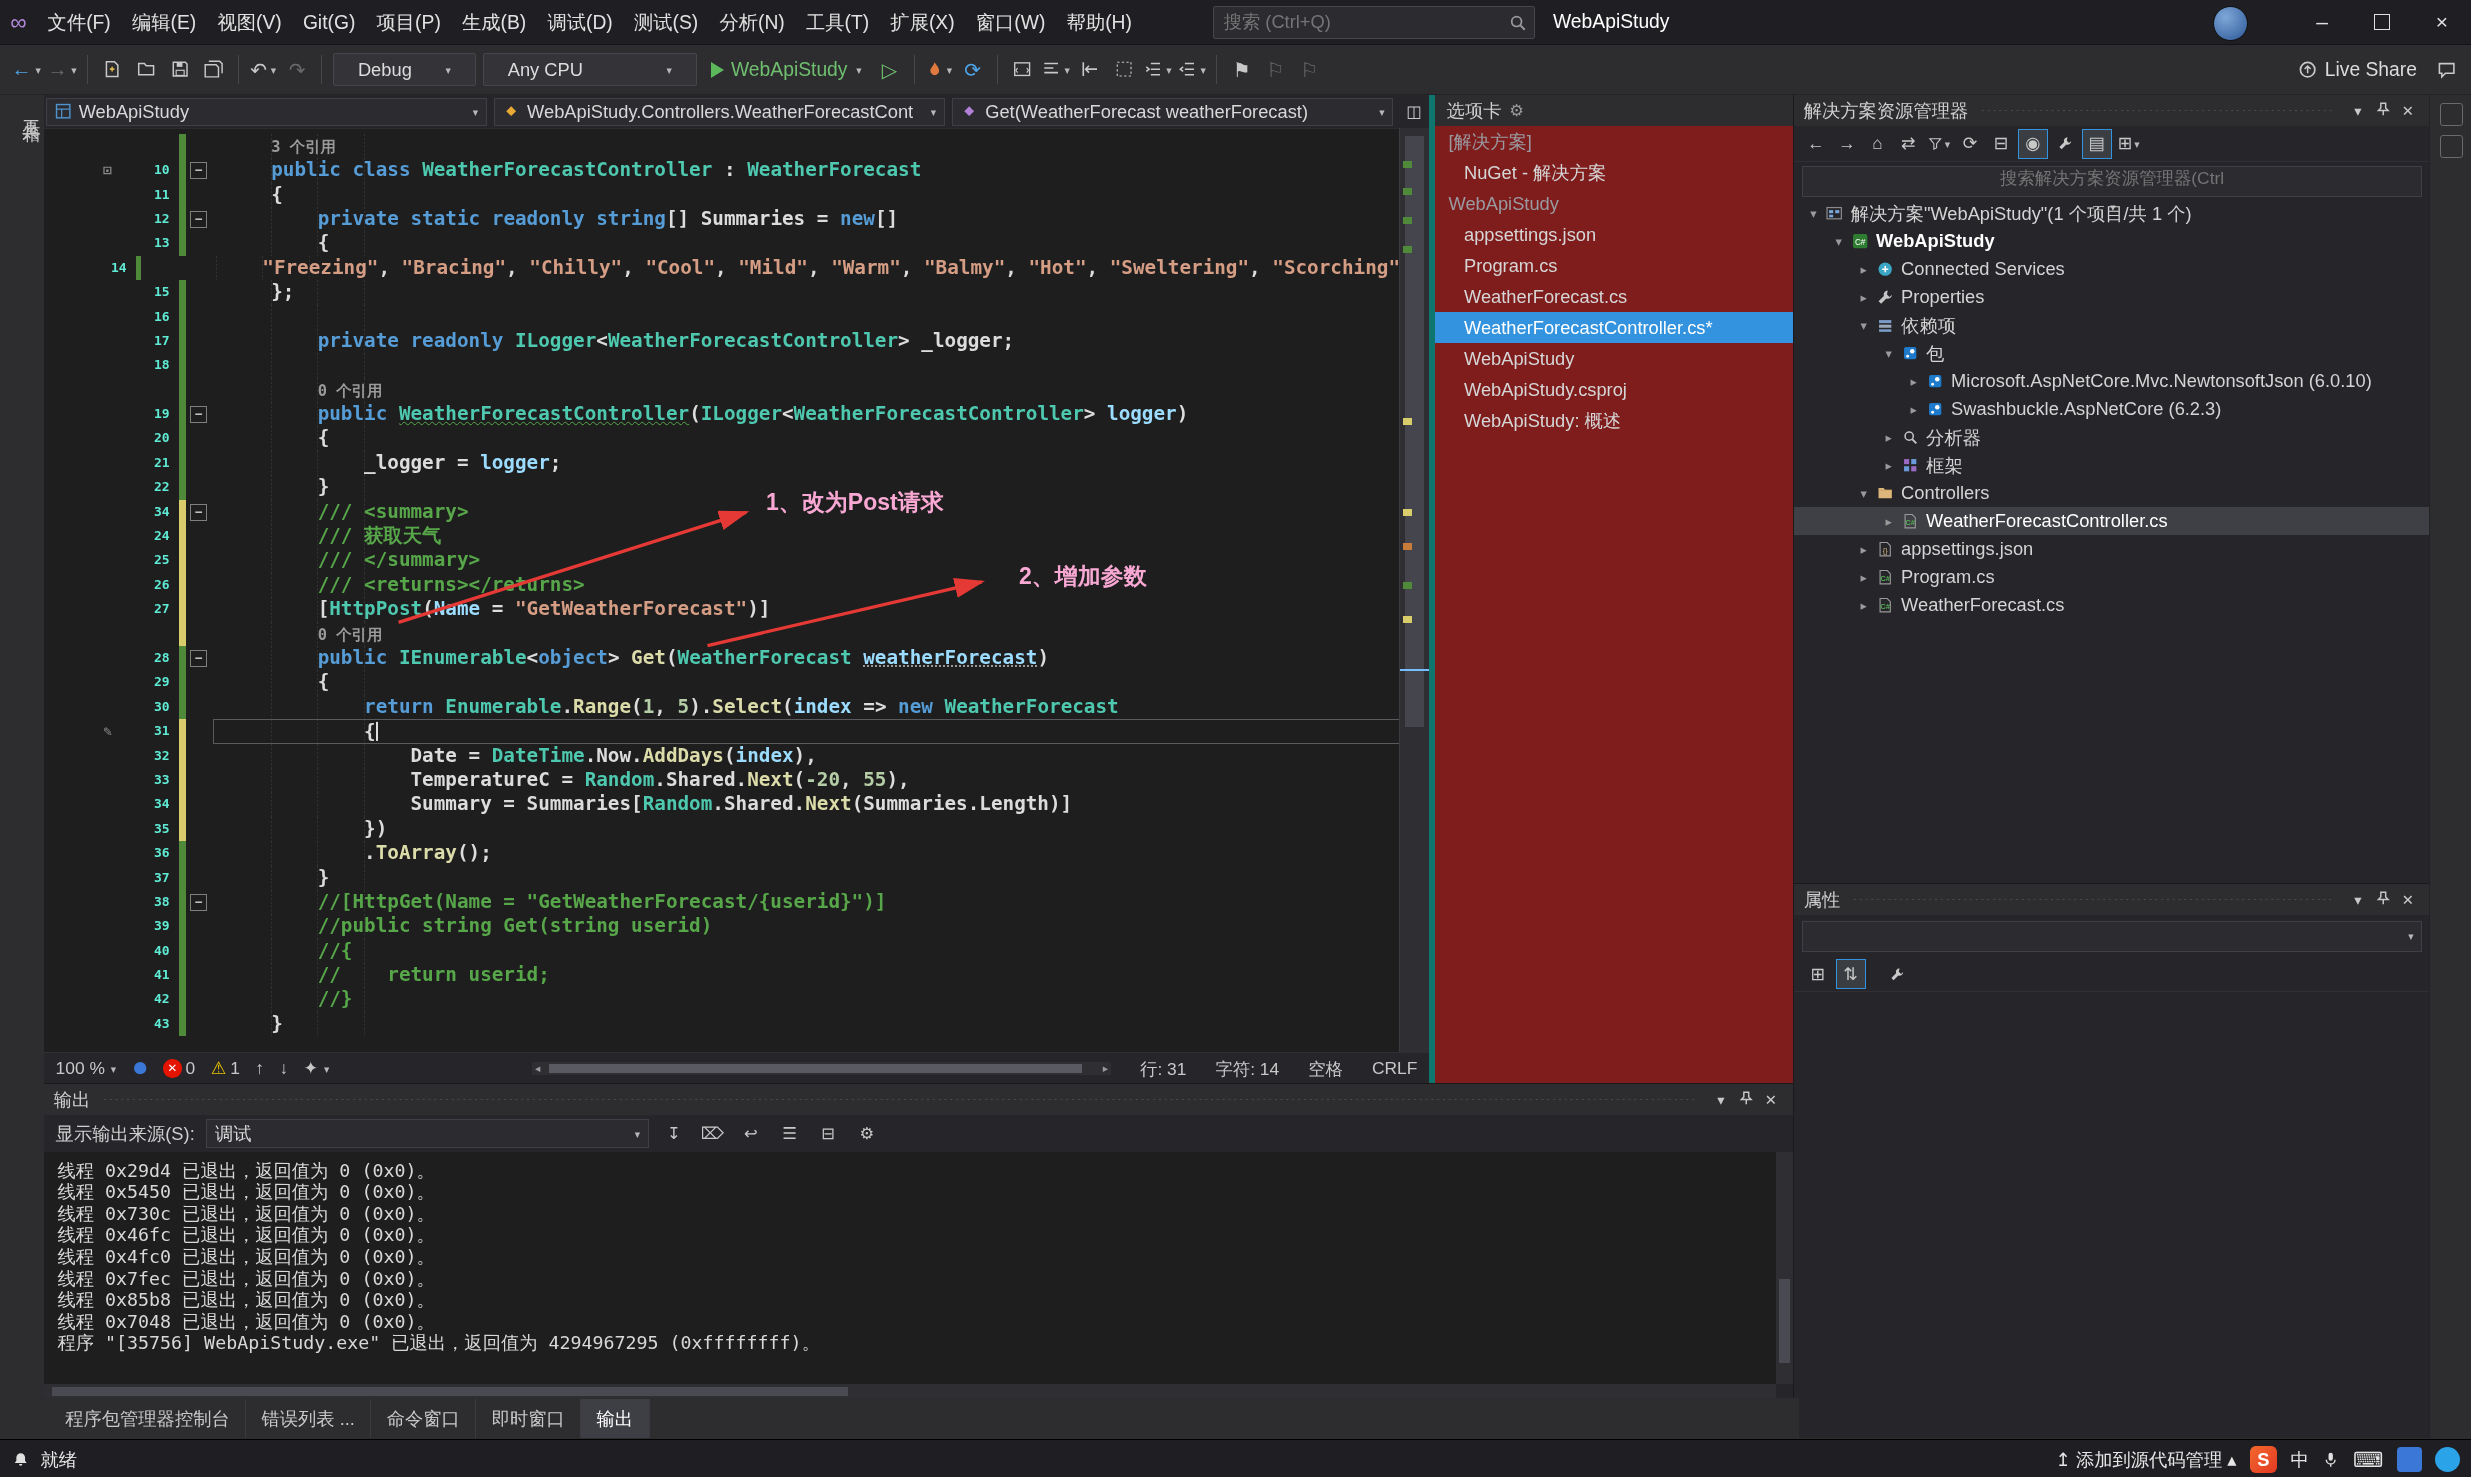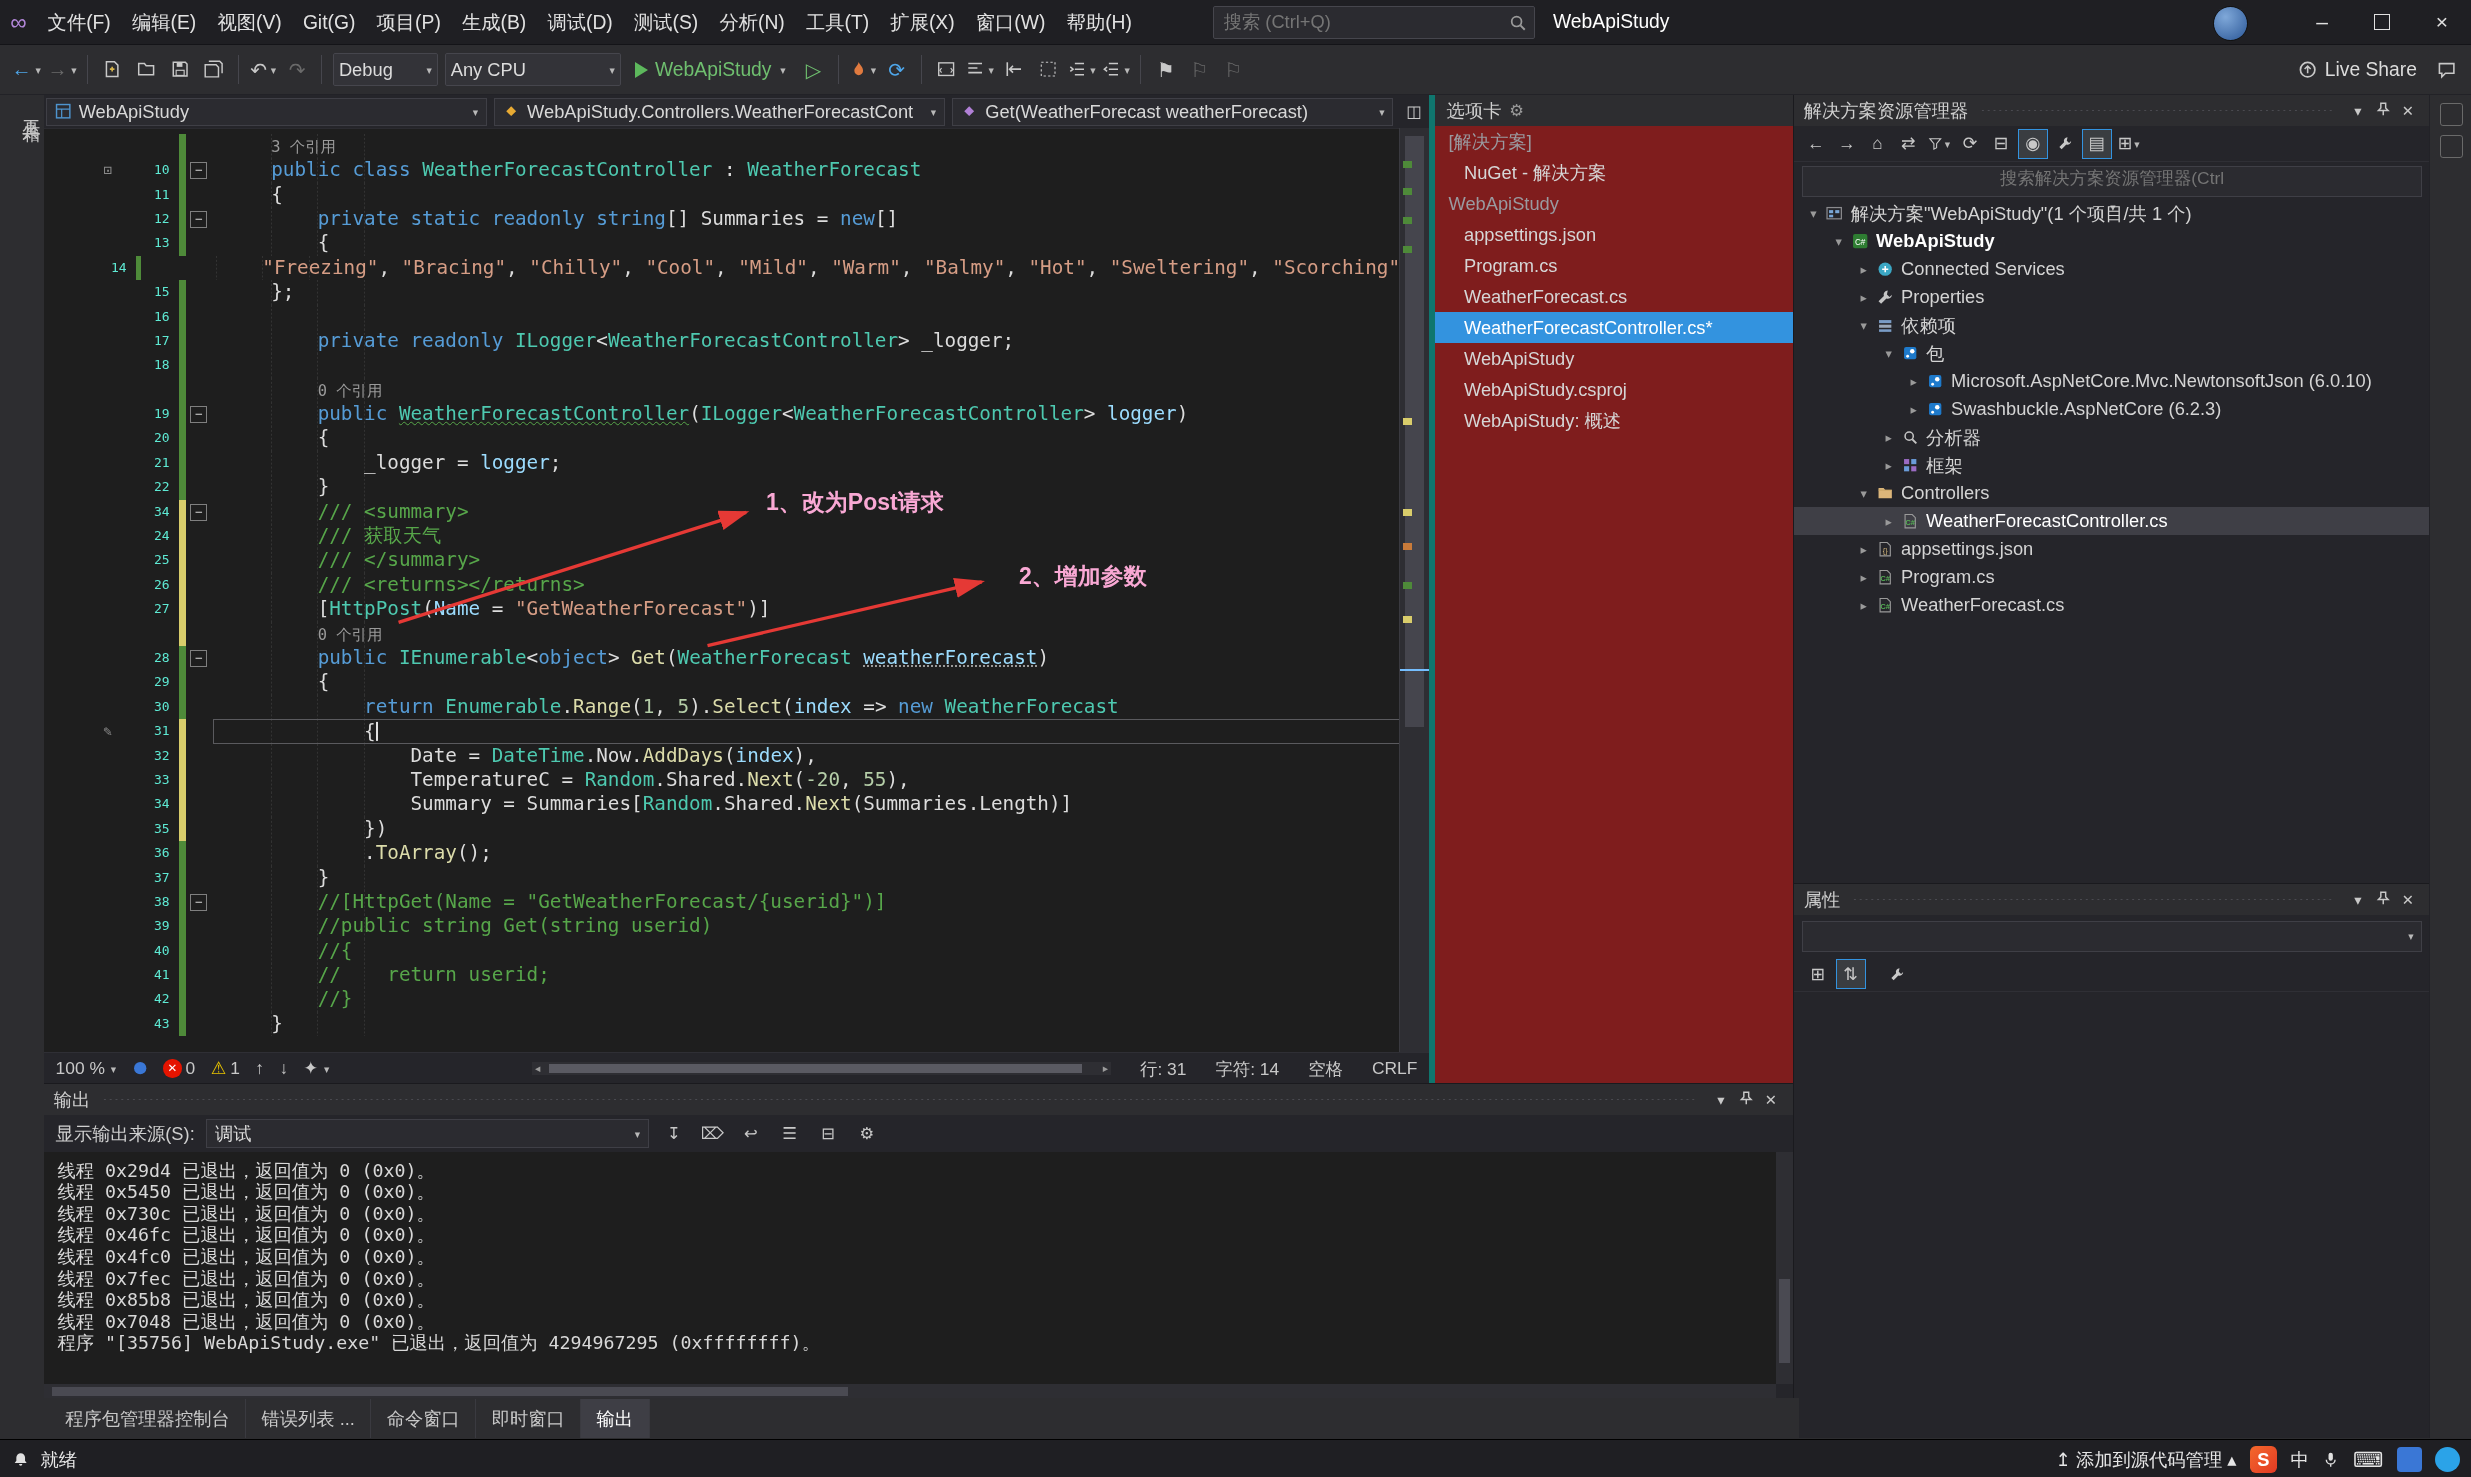--- a/index.html
+++ b/index.html
@@ -19,41 +19,41 @@
   .winbtn{width:60px;height:44px;display:flex;align-items:center;justify-content:center;font-size:21px;color:#e0e0e0;}
   .maxbox{width:14.5px;height:14.5px;border:1.4px solid #e0e0e0;display:inline-block;}
 
   
   .toolbar{position:absolute;left:0;top:45px;right:0;height:49px;background:#2d2d30;border-bottom:1px solid #222227;display:flex;align-items:center;padding:0 11.6px;gap:6.8px;}
   .tbi{min-width:27px;height:33px;display:flex;align-items:center;justify-content:center;font-size:20px;color:#c8c8c8;gap:1.9px;}
   .tbi.teal{color:#4ea6ea;}
   .tbi.dim{color:#6a6a6a;}
   .dd{font-size:10.6px;color:#b9b9b9;margin-left:1.9px;}
   .sep{width:1px;height:29px;background:#46464d;margin:0 3.9px;}
-  .combo{height:31px;background:#333338;border:1px solid #46464d;border-radius:1.9px;display:flex;align-items:center;padding:0 5px;font-size:18.3px;color:#dcdcdc;}
+  .combo{height:31px;background:#333338;border:1px solid #46464d;border-radius:1.9px;display:flex;align-items:center;padding:0 24px;font-size:18.3px;color:#dcdcdc;}
   .combo .dd{margin-left:auto;padding-left:13.5px;}
   .runbtn{display:flex;align-items:center;gap:6.8px;padding:0 7.7px;height:33px;}
   .runarrow{width:0;height:0;border-left:13.5px solid #5db85c;border-top:8.7px solid transparent;border-bottom:8.7px solid transparent;}
   .runlabel{color:#6fbf6f;font-size:19.3px;}
   .spacer{flex:1;}
   .lsh{display:flex;align-items:center;gap:7.7px;font-size:19.3px;color:#dcdcdc;padding-right:9.7px;}
 
   
   .leftstrip{position:absolute;left:0;top:95px;width:44px;bottom:39px;background:#2d2d30;border-right:1px solid #222227;}
   .vtab{writing-mode:vertical-rl;font-size:18.3px;color:#c8c8c8;margin:9.7px auto;text-align:center;width:100%;letter-spacing:2.9px;}
 
   
   .editor{position:absolute;left:44px;top:95px;width:1385px;height:989px;background:#1e1e1e;}
   .navbar{position:absolute;left:0;top:0;right:0;height:33px;background:#25252a;border-bottom:1px solid #2b2b30;display:flex;align-items:center;gap:7.7px;padding:0 1.9px;}
   .navdd{height:26px;background:#2b2b30;border:1px solid #3f3f46;display:flex;align-items:center;gap:7.7px;padding:0 7.7px;font-size:18.3px;color:#d8d8d8;overflow:hidden;white-space:nowrap;}
   .navdd .dd{margin-left:auto;}
   .navsplit{width:27px;text-align:center;color:#c8c8c8;font-size:16.4px;}
 
   .codewrap{position:absolute;left:0;top:33px;right:0;bottom:31px;overflow:hidden;}
-  .code{position:absolute;left:0;top:0;right:29px;bottom:0;padding-top:5.8px;font-family:"DejaVu Sans Mono","Liberation Mono",monospace;font-size:19.3px;}
+  .code{position:absolute;left:0;top:0;right:29px;bottom:0;padding-top:5.8px;font-family:"DejaVu Sans Mono","Liberation Mono",monospace;font-size:19.3px;font-weight:bold;}
   .crow{display:flex;height:24.4px;line-height:24.4px;}
   .gm{width:68px;text-align:right;color:#8a8a8a;font-size:14.5px;padding-right:7.7px;}
   .ln{width:50px;text-align:right;color:#5eead4;padding-right:9.7px;font-size:13px;}
   .bar{width:6.8px;}
   .bar.g{background:#4e8a39;}
   .bar.y{background:#d9cd6b;}
   .fold{width:27px;position:relative;}
   .foldbox{position:absolute;left:3.9px;top:3.9px;width:15.4px;height:15.4px;border:1px solid #7f7f7f;color:#c8c8c8;font-size:12.6px;line-height:13.5px;text-align:center;font-style:normal;background:#1e1e1e;}
   .ct{flex:1;padding-left:11.6px;white-space:pre;
       background-image:linear-gradient(#333 50%,transparent 50%),linear-gradient(#333 50%,transparent 50%),linear-gradient(#333 50%,transparent 50%);

